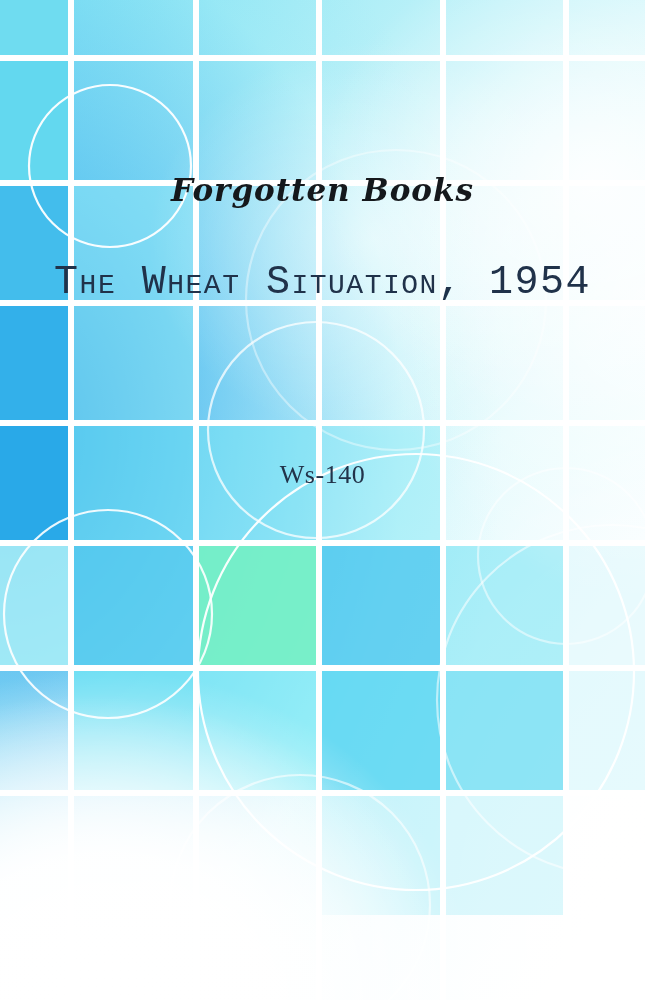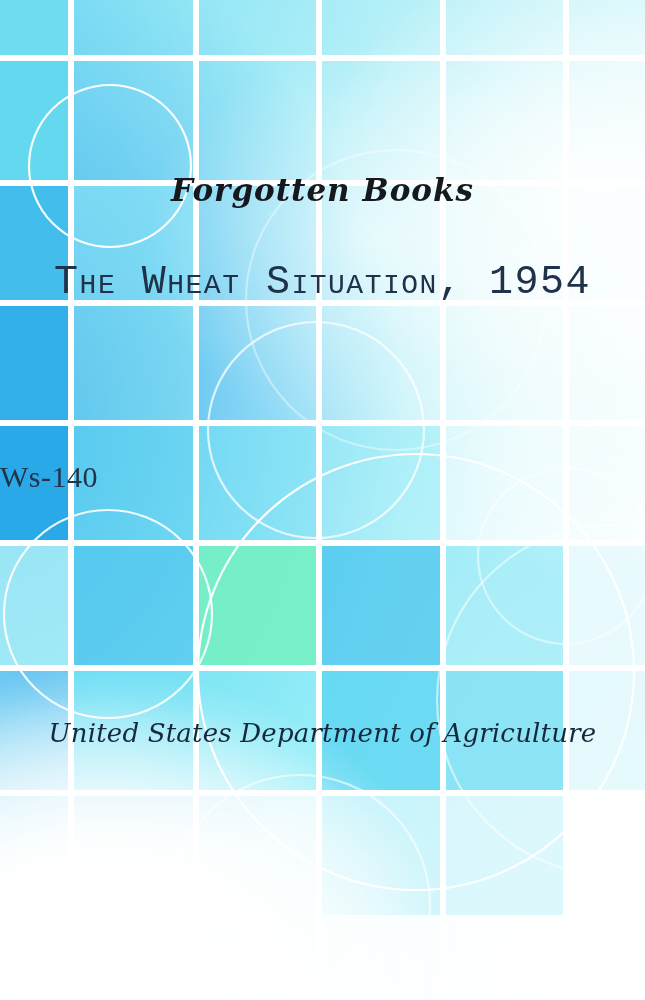--- a/index.html
+++ b/index.html
@@ -115,22 +115,23 @@
     font-variant: small-caps;
     letter-spacing: 1.5px;
     color: #20324a;
   }
 
   .subtitle {
     position: absolute;
     top: 460px;
     left: 0;
     right: 0;
+    text-align: center;
     font-family: "Liberation Serif", "DejaVu Serif", serif;
-    font-size: 30px;
+    font-size: 26px;
     letter-spacing: 0.5px;
     color: #22334a;
   }
 
   .byline {
     position: absolute;
     top: 690px;
     left: 0;
     right: 0;
     text-align: center;
@@ -218,16 +219,15 @@
 
   <div class="content">
 
     <div class="brand">Forgotten Books</div>
 
     <div class="title">The Wheat Situation, 1954</div>
 
     <div class="subtitle">Ws-140</div>
 
 
-    <div class="author">United States Department of Agriculture</div>
 
   </div>
 </div>
 
 </body></html>

